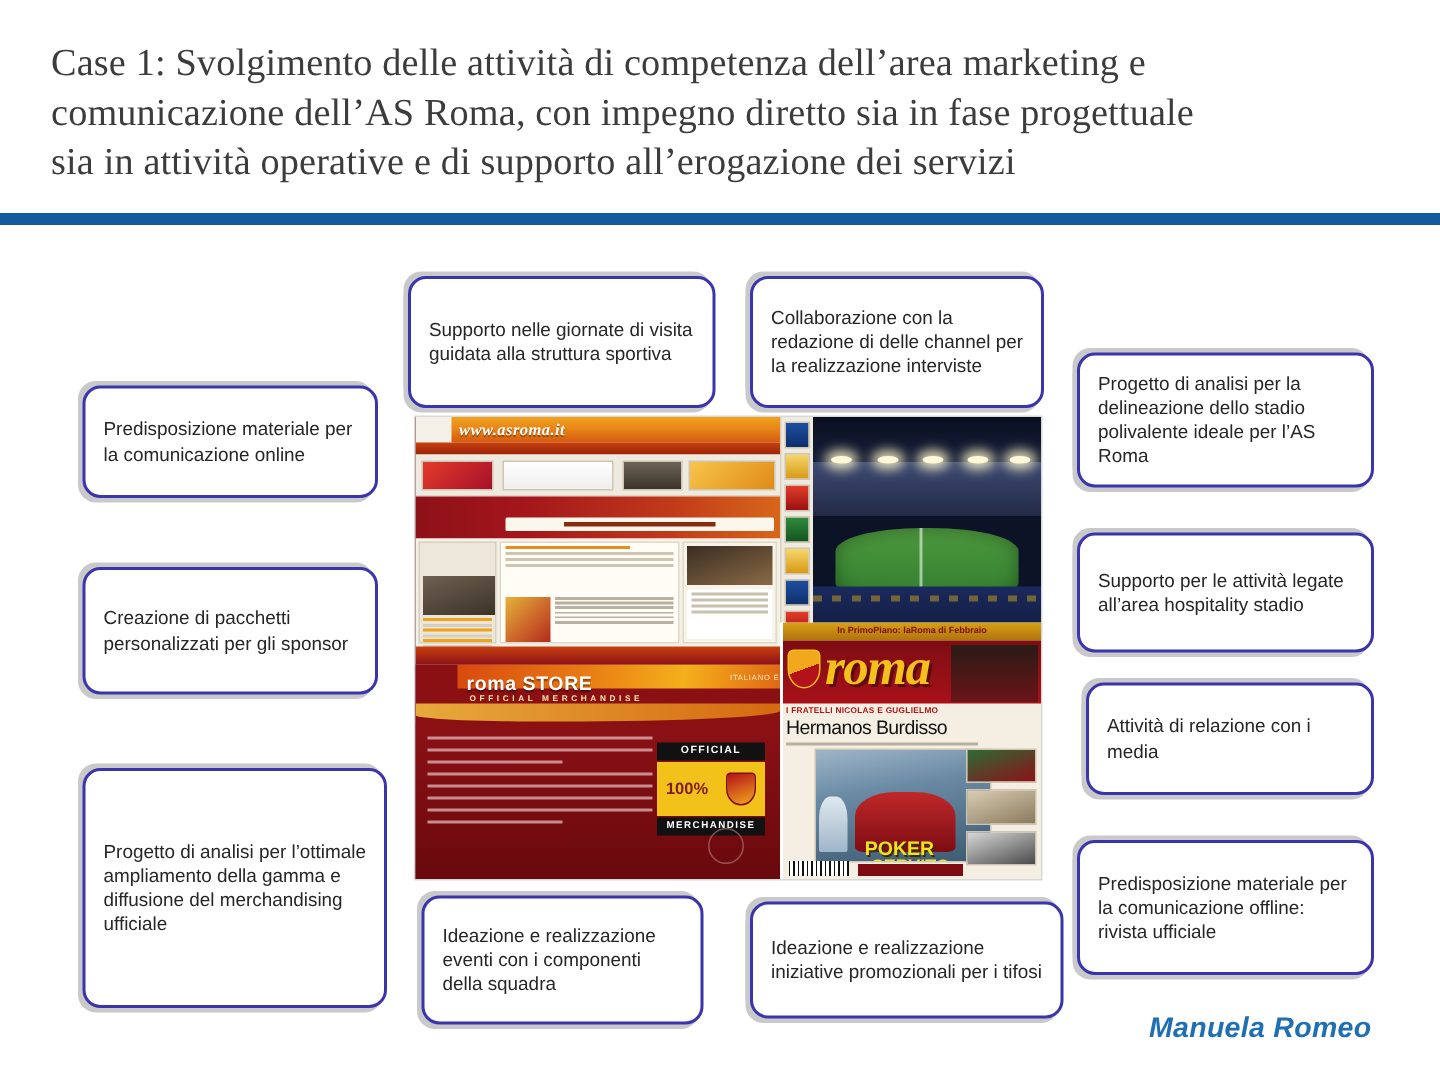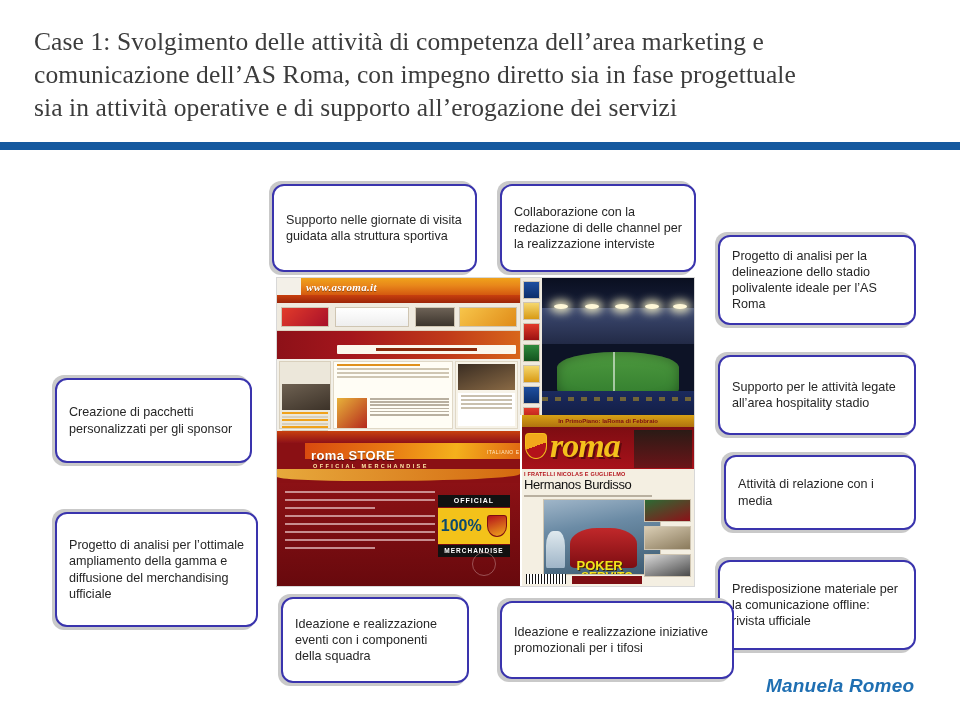--- a/index.html
+++ b/index.html
@@ -179,21 +179,21 @@
   .store-text i { display:block; height:2px; margin-bottom:6px; background:#e2b8ba; font-style:normal; opacity:.75;}
   .store-text i.short { width:60%; }
   .store-badge { position:absolute; right:10px; top:12px; width:72px; height:62px; }
   .store-badge .off, .store-badge .mer {
     position:absolute; left:0; width:100%; height:12px; background:#111;
     color:#fff; font-size:7px; font-weight:bold; text-align:center; line-height:12px; letter-spacing:1px; }
   .store-badge .off { top:0; }
   .store-badge .mer { bottom:0; font-size:6.5px; }
   .store-badge .mid { position:absolute; left:0; top:13px; width:100%; height:36px;
     background:#f3c21a; display:flex; align-items:center; justify-content:space-around; }
-  .store-badge .pct { font-size:16px; font-weight:bold; color:#0c4a6e; }
+  .store-badge .pct { font-size:11px; font-weight:bold; color:#7f1d1d; }
   .store-badge .crest { width:20px; height:22px; border-radius:3px 3px 50% 50%;
     background:linear-gradient(160deg,#b4121a,#f2a81c); border:1px solid #7d0d12; }
   .store-seal { position:absolute; right:24px; bottom:10px; width:24px; height:24px;
     border-radius:50%; border:1px solid #c08a8c; opacity:.55; }
 
   
   .mag {
     position:absolute; left:243px; top:137px; width:174px; height:171px;
     background:#f4efe2; overflow:hidden; border-left:2px solid #fff;
   }
@@ -421,26 +421,29 @@
         <div class="s s1"></div>
         <div class="s s2"></div>
         <div class="s s3"></div>
       </div>
       <div class="mag-barcode"></div>
       <div class="mag-foot"></div>
     </div>
 
   </div>
 
+  <div class="callout" style="left:55px; top:257px; width:197px; height:75px;">
+    <div class="txt">Predisposizione materiale per la comunicazione online</div>
+  </div>
 
   <div class="callout" style="left:55px; top:378px; width:197px; height:85px;">
     <div class="txt">Creazione di pacchetti personalizzati per gli sponsor</div>
   </div>
 
-  <div class="callout" style="left:55px; top:512px; width:203px; height:115px;">
+  <div class="callout" style="left:55px; top:512px; width:203px; height:160px;">
     <div class="txt">Progetto di analisi per l’ottimale ampliamento della gamma e diffusione del merchandising ufficiale</div>
   </div>
 
   <div class="callout" style="left:272px; top:184px; width:205px; height:88px;">
     <div class="txt">Supporto nelle giornate di visita guidata alla struttura sportiva</div>
   </div>
 
   <div class="callout" style="left:500px; top:184px; width:196px; height:88px;">
     <div class="txt">Collaborazione con la redazione di delle channel per la realizzazione interviste</div>
   </div>
@@ -458,19 +461,19 @@
   </div>
 
   <div class="callout" style="left:718px; top:560px; width:198px; height:90px;">
     <div class="txt">Predisposizione materiale per la comunicazione offline: rivista ufficiale</div>
   </div>
 
   <div class="callout" style="left:281px; top:597px; width:188px; height:86px;">
     <div class="txt">Ideazione e realizzazione eventi con i componenti della squadra</div>
   </div>
 
-  <div class="callout" style="left:500px; top:601px; width:234px; height:78px;">
+  <div class="callout" style="left:500px; top:601px; width:209px; height:78px;">
     <div class="txt">Ideazione e realizzazione iniziative promozionali per i tifosi</div>
   </div>
 
   <div id="signature">Manuela Romeo</div>
 
 </div>
 
 </body></html>

